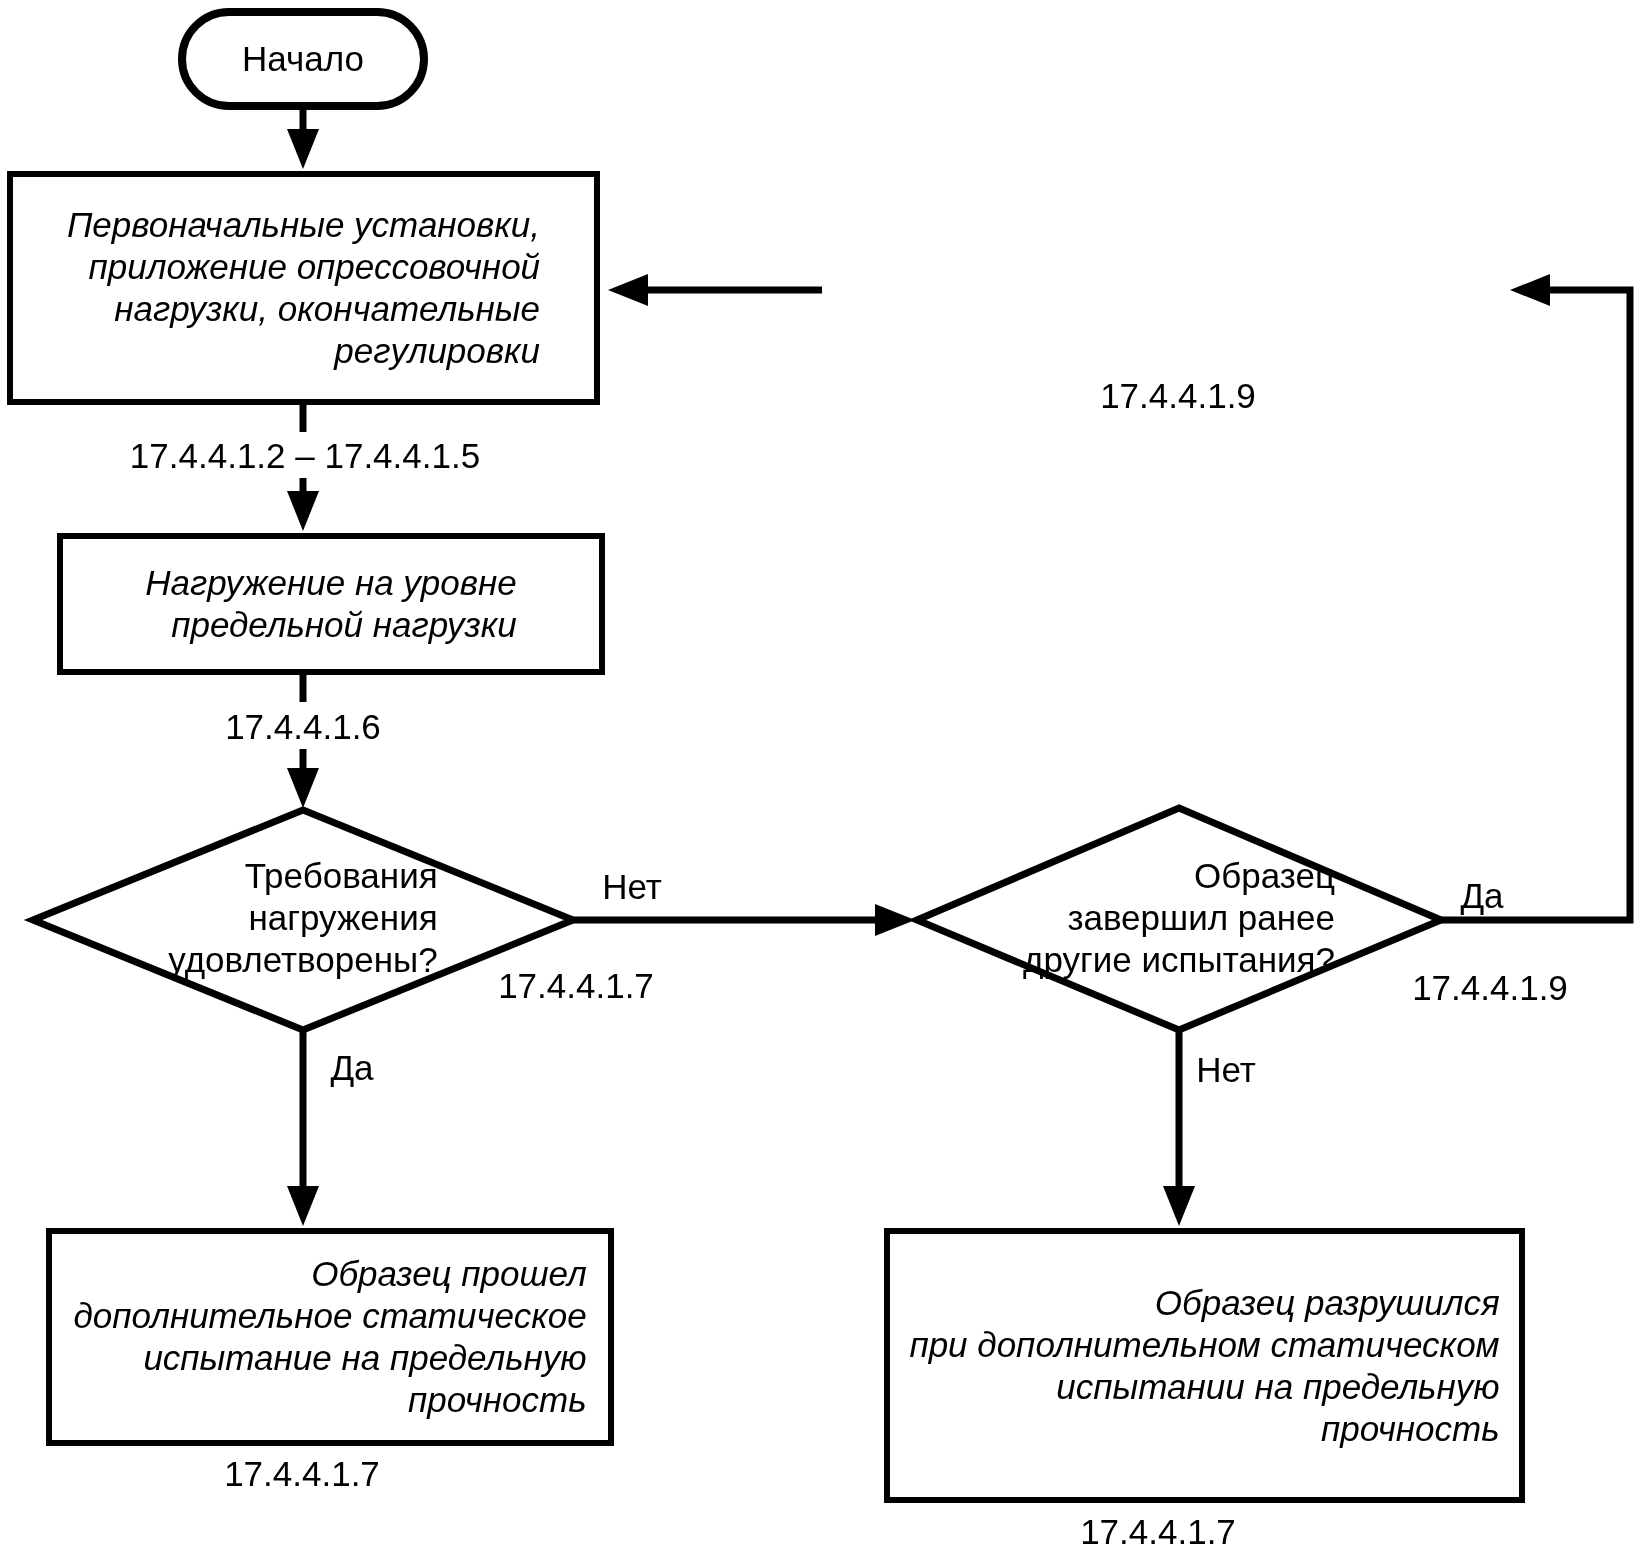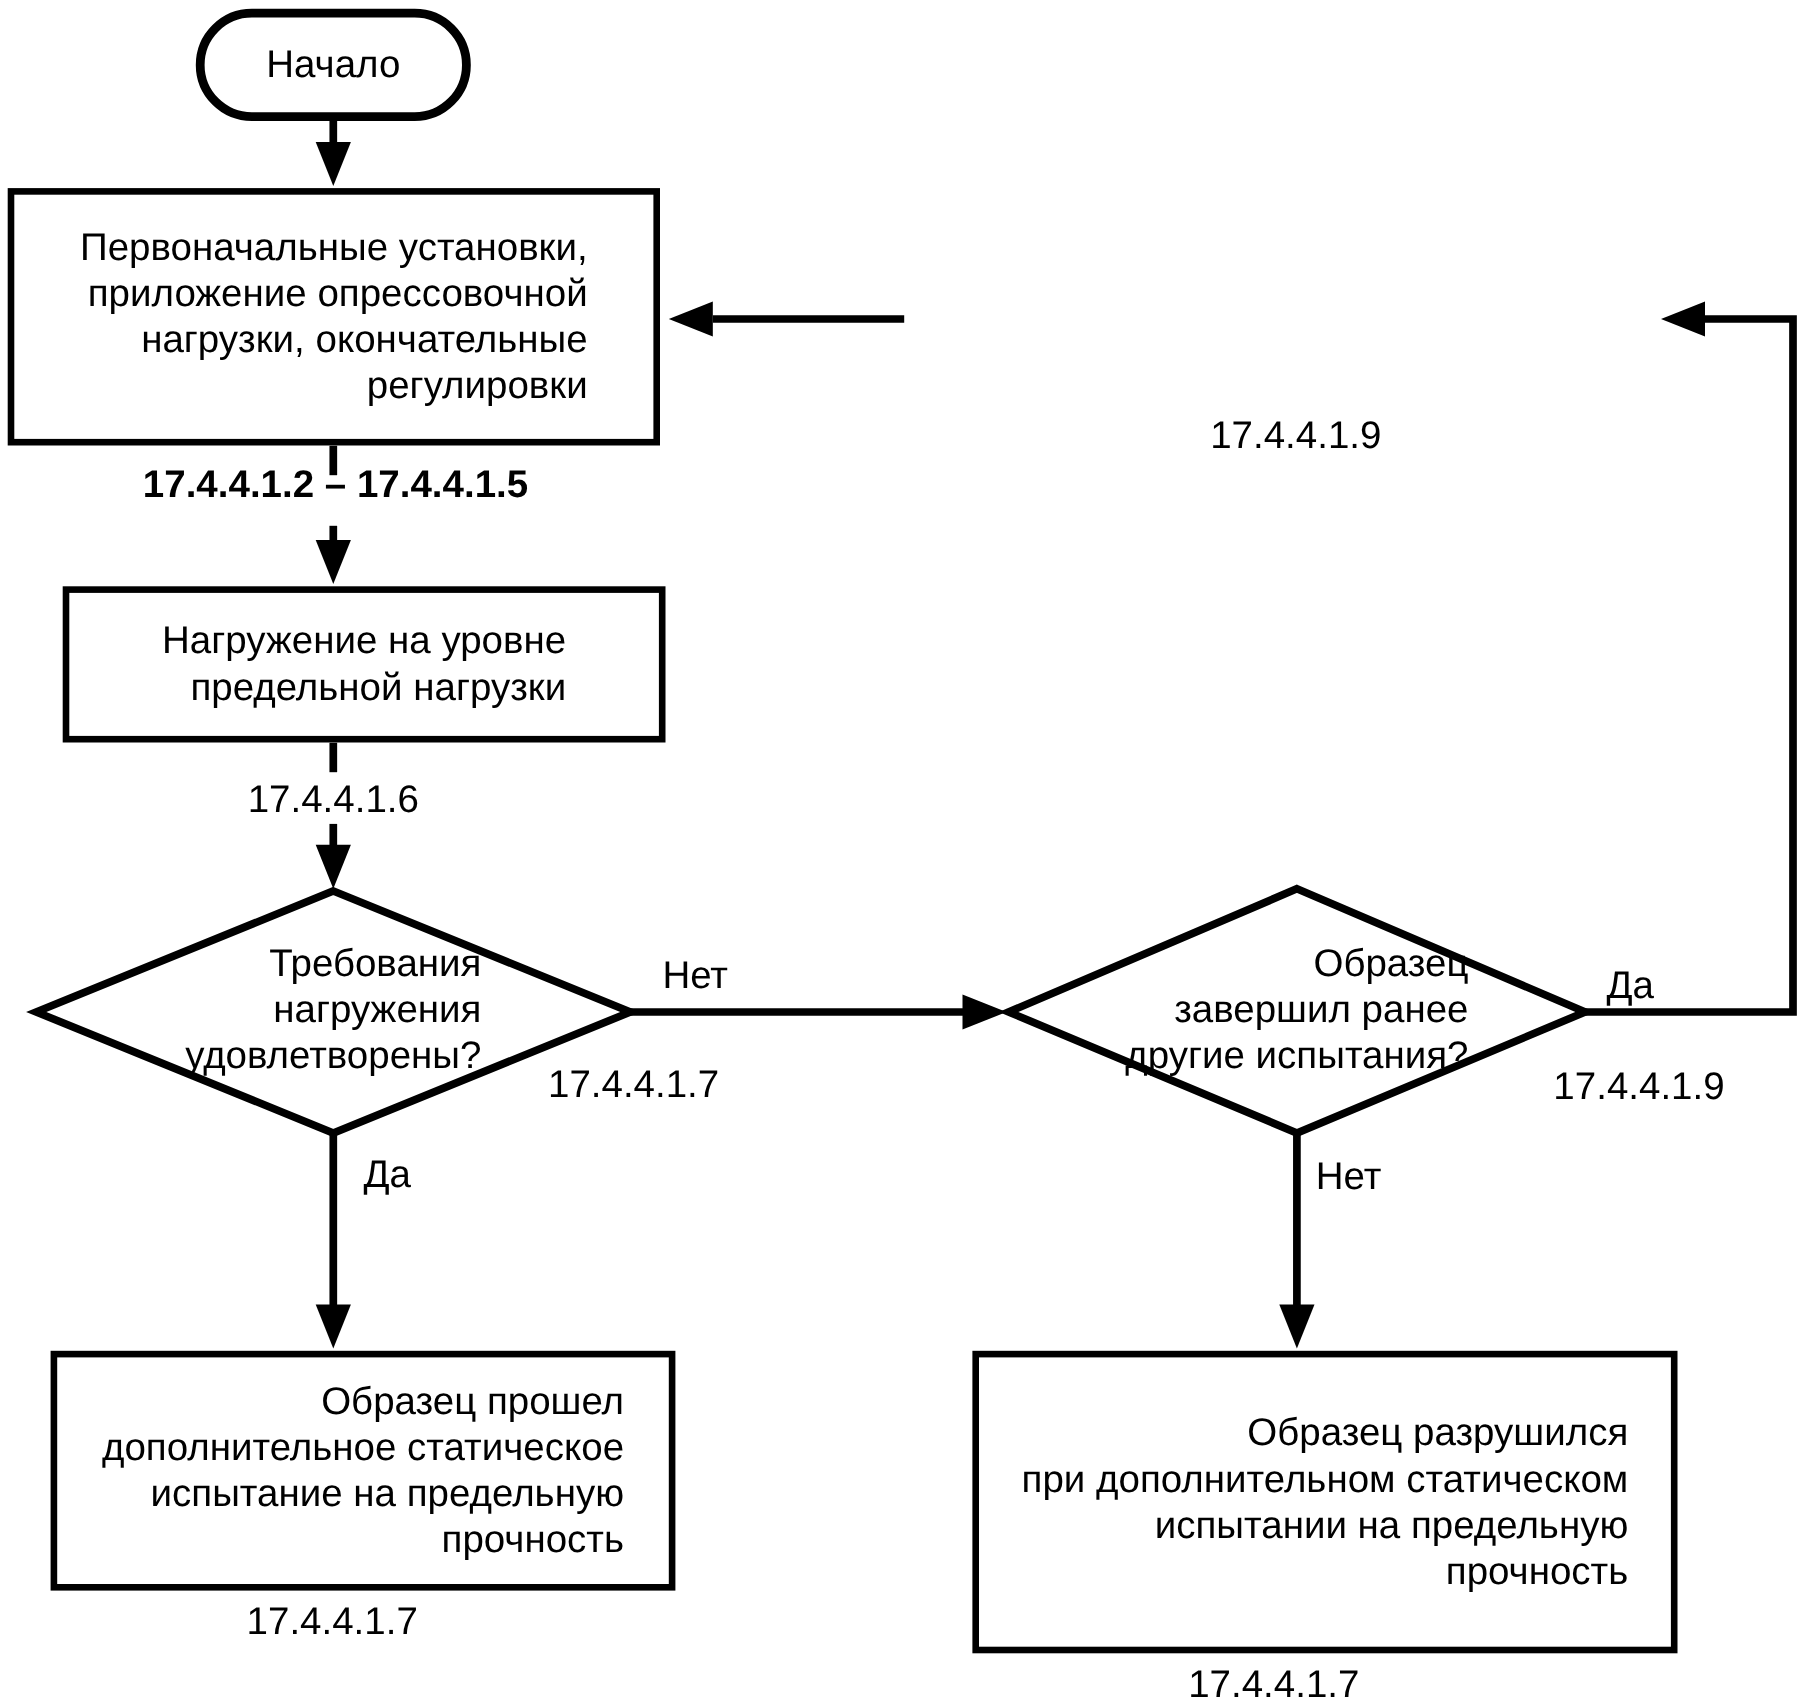--- a/index.html
+++ b/index.html
@@ -17,21 +17,21 @@
   #wires { position: absolute; left: 0; top: 0; }
   .node {
     position: absolute;
     display: flex;
     align-items: center;
     justify-content: center;
     text-align: right;
     box-sizing: border-box;
     white-space: pre-line;
   }
-  .rect   { border: 6px solid var(--ink); background: var(--bg); }
+  .rect   { border: 6px solid var(--ink); background: var(--bg); font-style: italic; }
   .stadium{ border: 8px solid var(--ink); background: var(--bg); border-radius: 55px; }
   .dtext  { background: transparent; }
   .lbl {
     position: absolute;
     transform: translate(-50%, -50%);
     white-space: nowrap;
   }
 </style>
 </head>
 <body>
@@ -103,21 +103,21 @@
 прочность</span>
   </div>
 
   <div class="node rect" style="left:884px; top:1228px; width:641px; height:275px;">
     <span>Образец разрушился
 при дополнительном статическом
 испытании на предельную
 прочность</span>
   </div>
 
-  <div class="lbl" style="left:305px; top:441px;font-weight:bold;">17.4.4.1.2 – 17.4.4.1.5</div>
+  <div class="lbl" style="left:305px; top:456px;">17.4.4.1.2 – 17.4.4.1.5</div>
 
   <div class="lbl" style="left:303px; top:727px;">17.4.4.1.6</div>
 
   <div class="lbl" style="left:632px; top:887px;">Нет</div>
 
   <div class="lbl" style="left:576px; top:986px;">17.4.4.1.7</div>
 
   <div class="lbl" style="left:352px; top:1068px;">Да</div>
 
   <div class="lbl" style="left:302px; top:1474px;">17.4.4.1.7</div>

